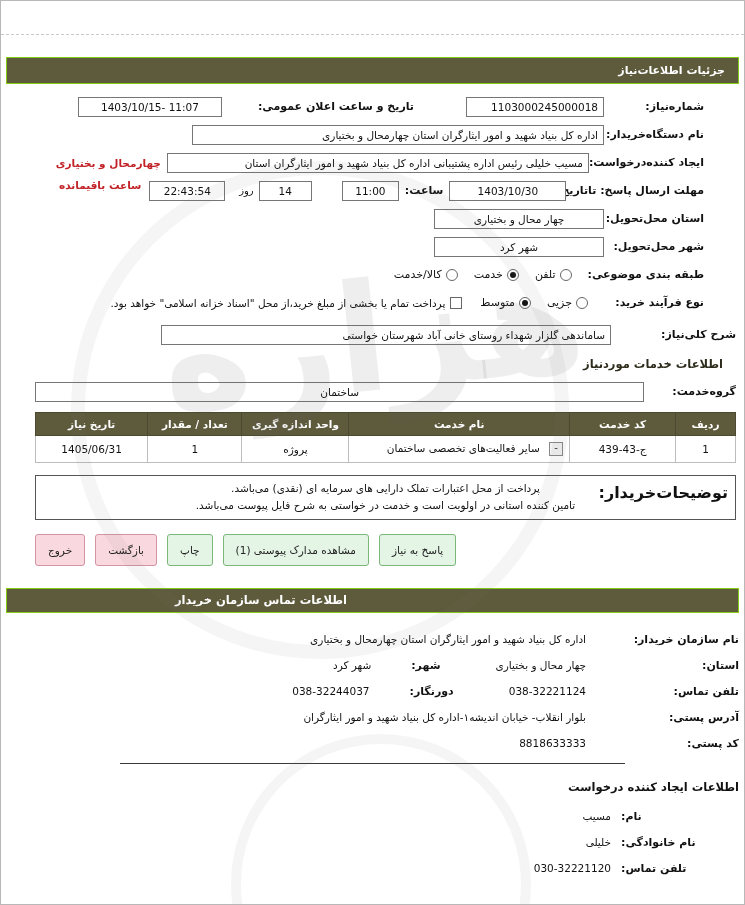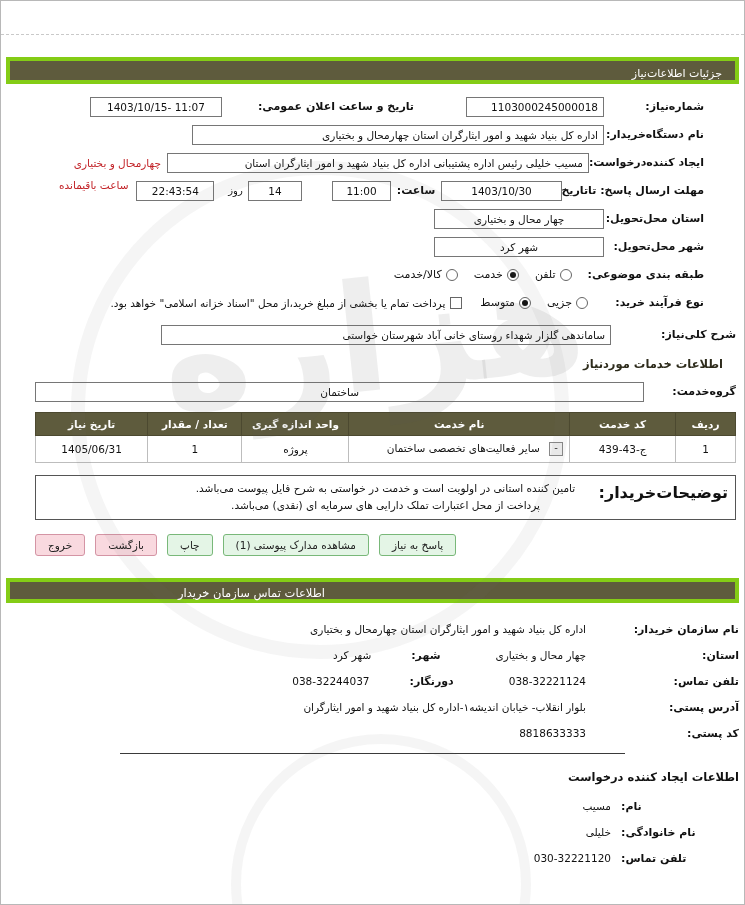--- a/index.html
+++ b/index.html
@@ -1,34 +1,34 @@
 <!DOCTYPE html>
 <html lang="fa" dir="rtl"><head>
 <meta charset="utf-8">
 <style>
   html,body{margin:0;padding:0;background:#ededed;}
   body{font-family:"DejaVu Sans",sans-serif;direction:rtl;}
   .page{position:relative;width:745px;height:905px;margin:0 auto;background:#fff;border:1px solid #b8b8b8;box-sizing:border-box;overflow:hidden;}
   .topspace{height:56px;position:relative;background:#fff;}
   .dash{position:absolute;top:33px;left:0;right:0;border-top:1px dashed #c9c9c9;}
-  .bar{background:#5e5b3d;color:#fff;font-weight:normal;border:4px solid #84cc16;box-sizing:border-box;}
+  .bar{background:#5e5b3d;color:#fff;font-weight:bold;border:1px solid #84cc16;box-sizing:border-box;}
   .bar-main{height:27px;line-height:25px;margin:0 5px;font-size:11px;padding-right:13px;}
   .bar-contact{height:25px;line-height:23px;margin:22px 5px 0;font-size:11.5px;text-align:left;padding-left:168px;}
   .form1{padding:12px 40px 0 10px;}
   .row{display:flex;align-items:center;height:21px;margin-bottom:7px;font-size:11px;color:#111;}
   .lbl{font-weight:bold;white-space:nowrap;}
   .lcol{min-width:100px;text-align:right;}
   .ibox{height:20px;border:1px solid #767676;background:#fff;display:flex;align-items:center;padding:0 5px;font-size:10.5px;box-sizing:border-box;white-space:nowrap;overflow:hidden;color:#111;}
   .center{justify-content:center;}
   .ltr{direction:ltr;unicode-bidi:isolate;}
-  .w146{width:138px}.w140{width:132px}.w412{width:412px}.w422{width:422px}.w124{width:124px}
+  .w146{width:138px}.w140{width:144px}.w412{width:412px}.w422{width:422px}.w124{width:124px}
   .w60{width:60px}.w56{width:56px}.w72{width:80px}.w170{width:170px}.w450{width:450px}
   .mr52{margin-right:52px}.mr36{margin-right:36px}.mr30{margin-right:30px}.mr14{margin-right:14px}
   .mr6{margin-right:6px}.mr50{margin-right:50px}.mr28{margin-right:28px}
-  .red{color:#c22227;font-weight:normal;font-size:10.5px;white-space:nowrap;}
+  .red{color:#c22227;font-weight:bold;font-size:10.5px;white-space:nowrap;}
   .unit{font-size:10px;margin-right:5px;}
   .cntlbl{margin-right:8px;position:relative;top:-6px;margin-left:48px;}
   .ritem{display:flex;align-items:center;margin-right:16px;}
   .ritem .rlbl{margin-right:4px;}
   .radio{width:12px;height:12px;border:1px solid #666;border-radius:50%;background:#fff;display:inline-block;box-sizing:border-box;position:relative;flex-shrink:0;}
   .radio.on::after{content:"";position:absolute;top:2px;left:2px;right:2px;bottom:2px;background:#141414;border-radius:50%;}
   .checkbox{width:12px;height:12px;border:1px solid #666;background:#fff;display:inline-block;box-sizing:border-box;margin-right:18px;flex-shrink:0;}
   .cbtext{font-size:10.5px;margin-right:5px;white-space:nowrap;}
   .form2{padding:4px 8px 0 34px;}
   .sectitle{font-weight:bold;font-size:11.5px;color:#2e2c1c;margin:12px 13px 10px;}
@@ -37,21 +37,21 @@
   .stable th{background:#5e5b3d;color:#fff;font-weight:bold;height:22px;border:1px solid #4c4930;padding:0 4px;font-size:10.5px;}
   .stable td{background:#fff;border:1px solid #bdbdbd;height:26px;text-align:center;padding:0 6px;color:#111;}
   .stable td.tname{text-align:right;}
   .c-row{width:55px}.c-code{width:105px}.c-name{width:240px}.c-unit{width:110px}.c-qty{width:95px}.c-date{width:110px}
   .collapse-box{display:inline-block;width:12px;height:12px;line-height:10px;border:1px solid #888;background:#f2f2f2;font-size:10px;text-align:center;vertical-align:middle;margin-left:6px;color:#333;}
   .notes{position:relative;margin-top:12px;}
   .notesbox{border:1px solid #555;min-height:40px;padding:4px 8px;box-sizing:border-box;font-size:10.5px;line-height:1.65;color:#111;}
   .noteslbl{position:absolute;top:5px;right:8px;font-weight:bold;font-size:16px;}
   .nline{text-align:center;}
   .btnrow{display:flex;justify-content:flex-end;margin:14px 0 0;}
-  .btn{height:22px;padding:0 12px;border-radius:3px;font-size:10.5px;font-family:inherit;cursor:pointer;margin-right:10px;}
+  .btn{height:32px;padding:0 12px;border-radius:3px;font-size:10.5px;font-family:inherit;cursor:pointer;margin-right:10px;}
   .btn-green{background:#e4f5e6;border:1px solid #79b879;color:#222;}
   .btn-pink{background:#f9d9df;border:1px solid #d494a4;color:#222;}
   .contact{padding:20px 5px 0 10px;font-size:11px;color:#111;}
   .crow{display:flex;align-items:center;margin-bottom:13px;}
   .clbl{min-width:148px;text-align:right;font-weight:bold;white-space:nowrap;}
   .cval{margin-right:5px;font-size:10.5px;}
   .clbl2{font-weight:bold;margin-right:55px;white-space:nowrap;}
   .cval2{margin-right:40px;font-size:10.5px;}
   .divider{width:505px;margin:6px auto 0;border-top:1px solid #3a3a3a;}
   .creator{padding:16px 5px 0 10px;font-size:11px;color:#111;}
@@ -212,22 +212,22 @@
           <td>
             <span class="ltr">1405/06/31</span>
           </td>
         </tr>
       </tbody>
     </table>
 
     <div class="notes">
       <div class="notesbox">
         <span class="noteslbl">توضیحات‌خریدار:</span>
+        <div class="nline">پرداخت از محل اعتبارات تملک دارایی های سرمایه ای (نقدی) می‌باشد.</div>
         <div class="nline">تامین کننده استانی در اولویت است و خدمت در خواستی به شرح فایل پیوست می‌باشد.</div>
-        <div class="nline">پرداخت از محل اعتبارات تملک دارایی های سرمایه ای (نقدی) می‌باشد.</div>
       </div>
     </div>
 
     <div class="btnrow">
       <button class="btn btn-green">پاسخ به نیاز</button>
       <button class="btn btn-green">مشاهده مدارک پیوستی (1)</button>
       <button class="btn btn-green">چاپ</button>
       <button class="btn btn-pink">بازگشت</button>
       <button class="btn btn-pink">خروج</button>
     </div>

